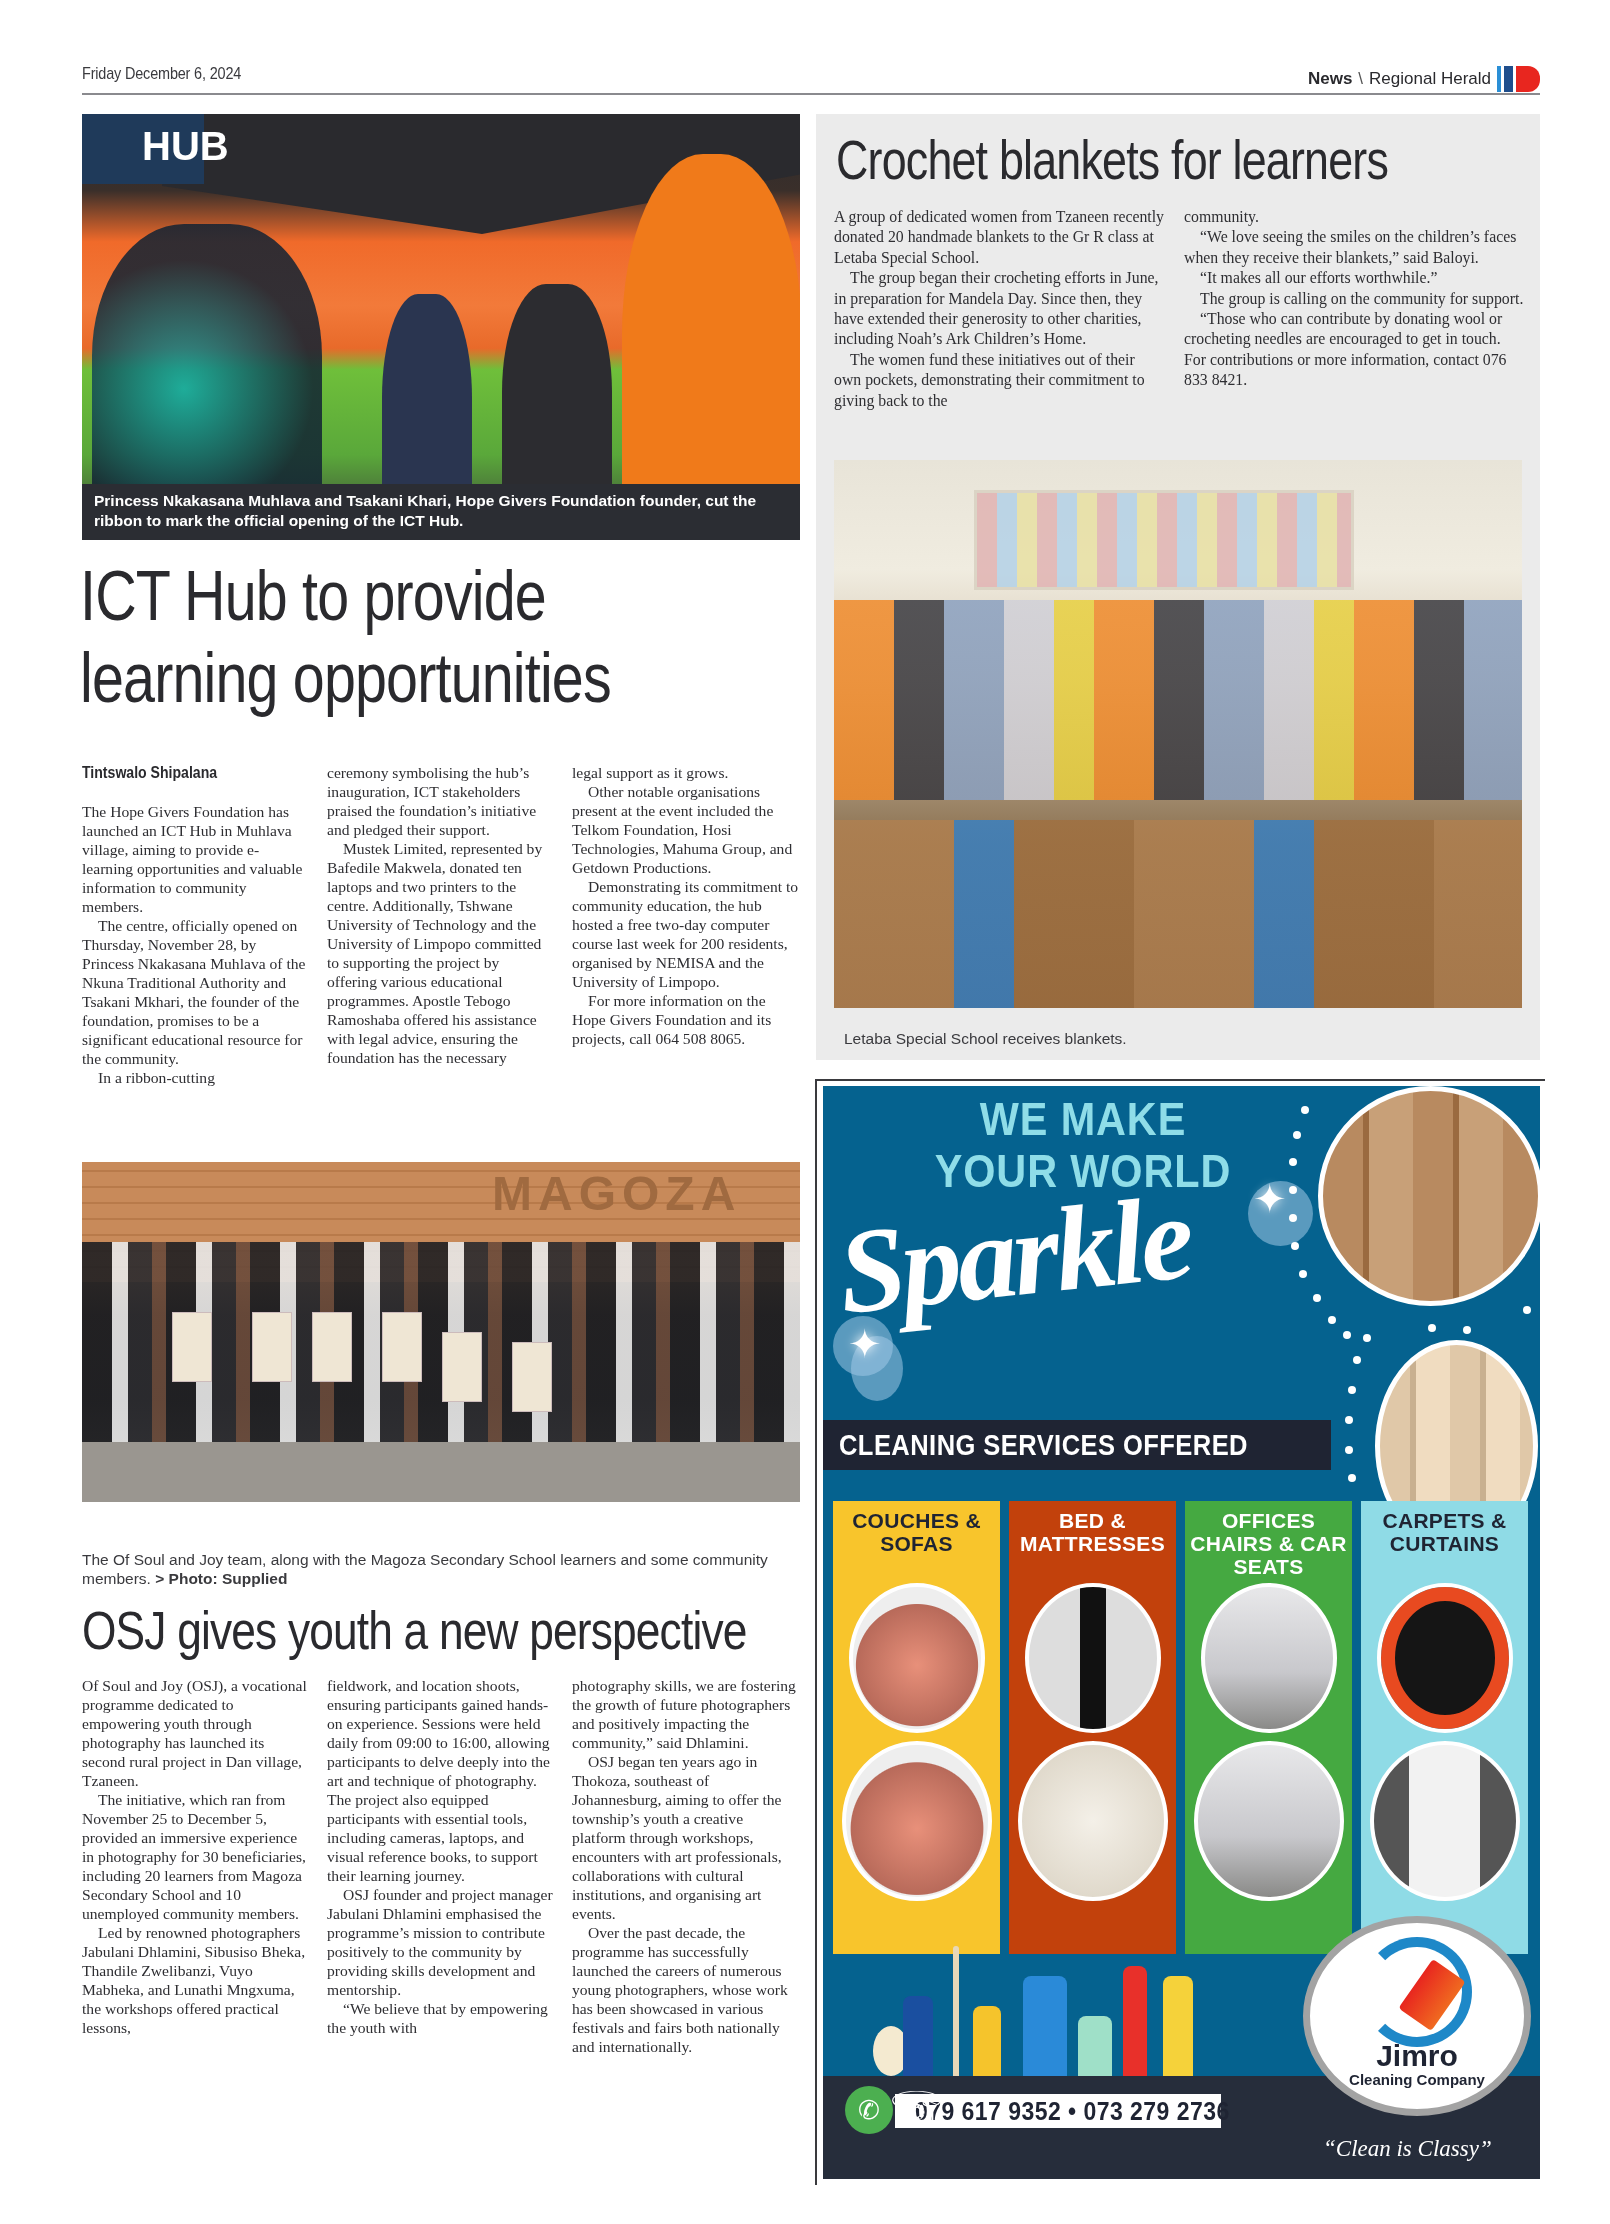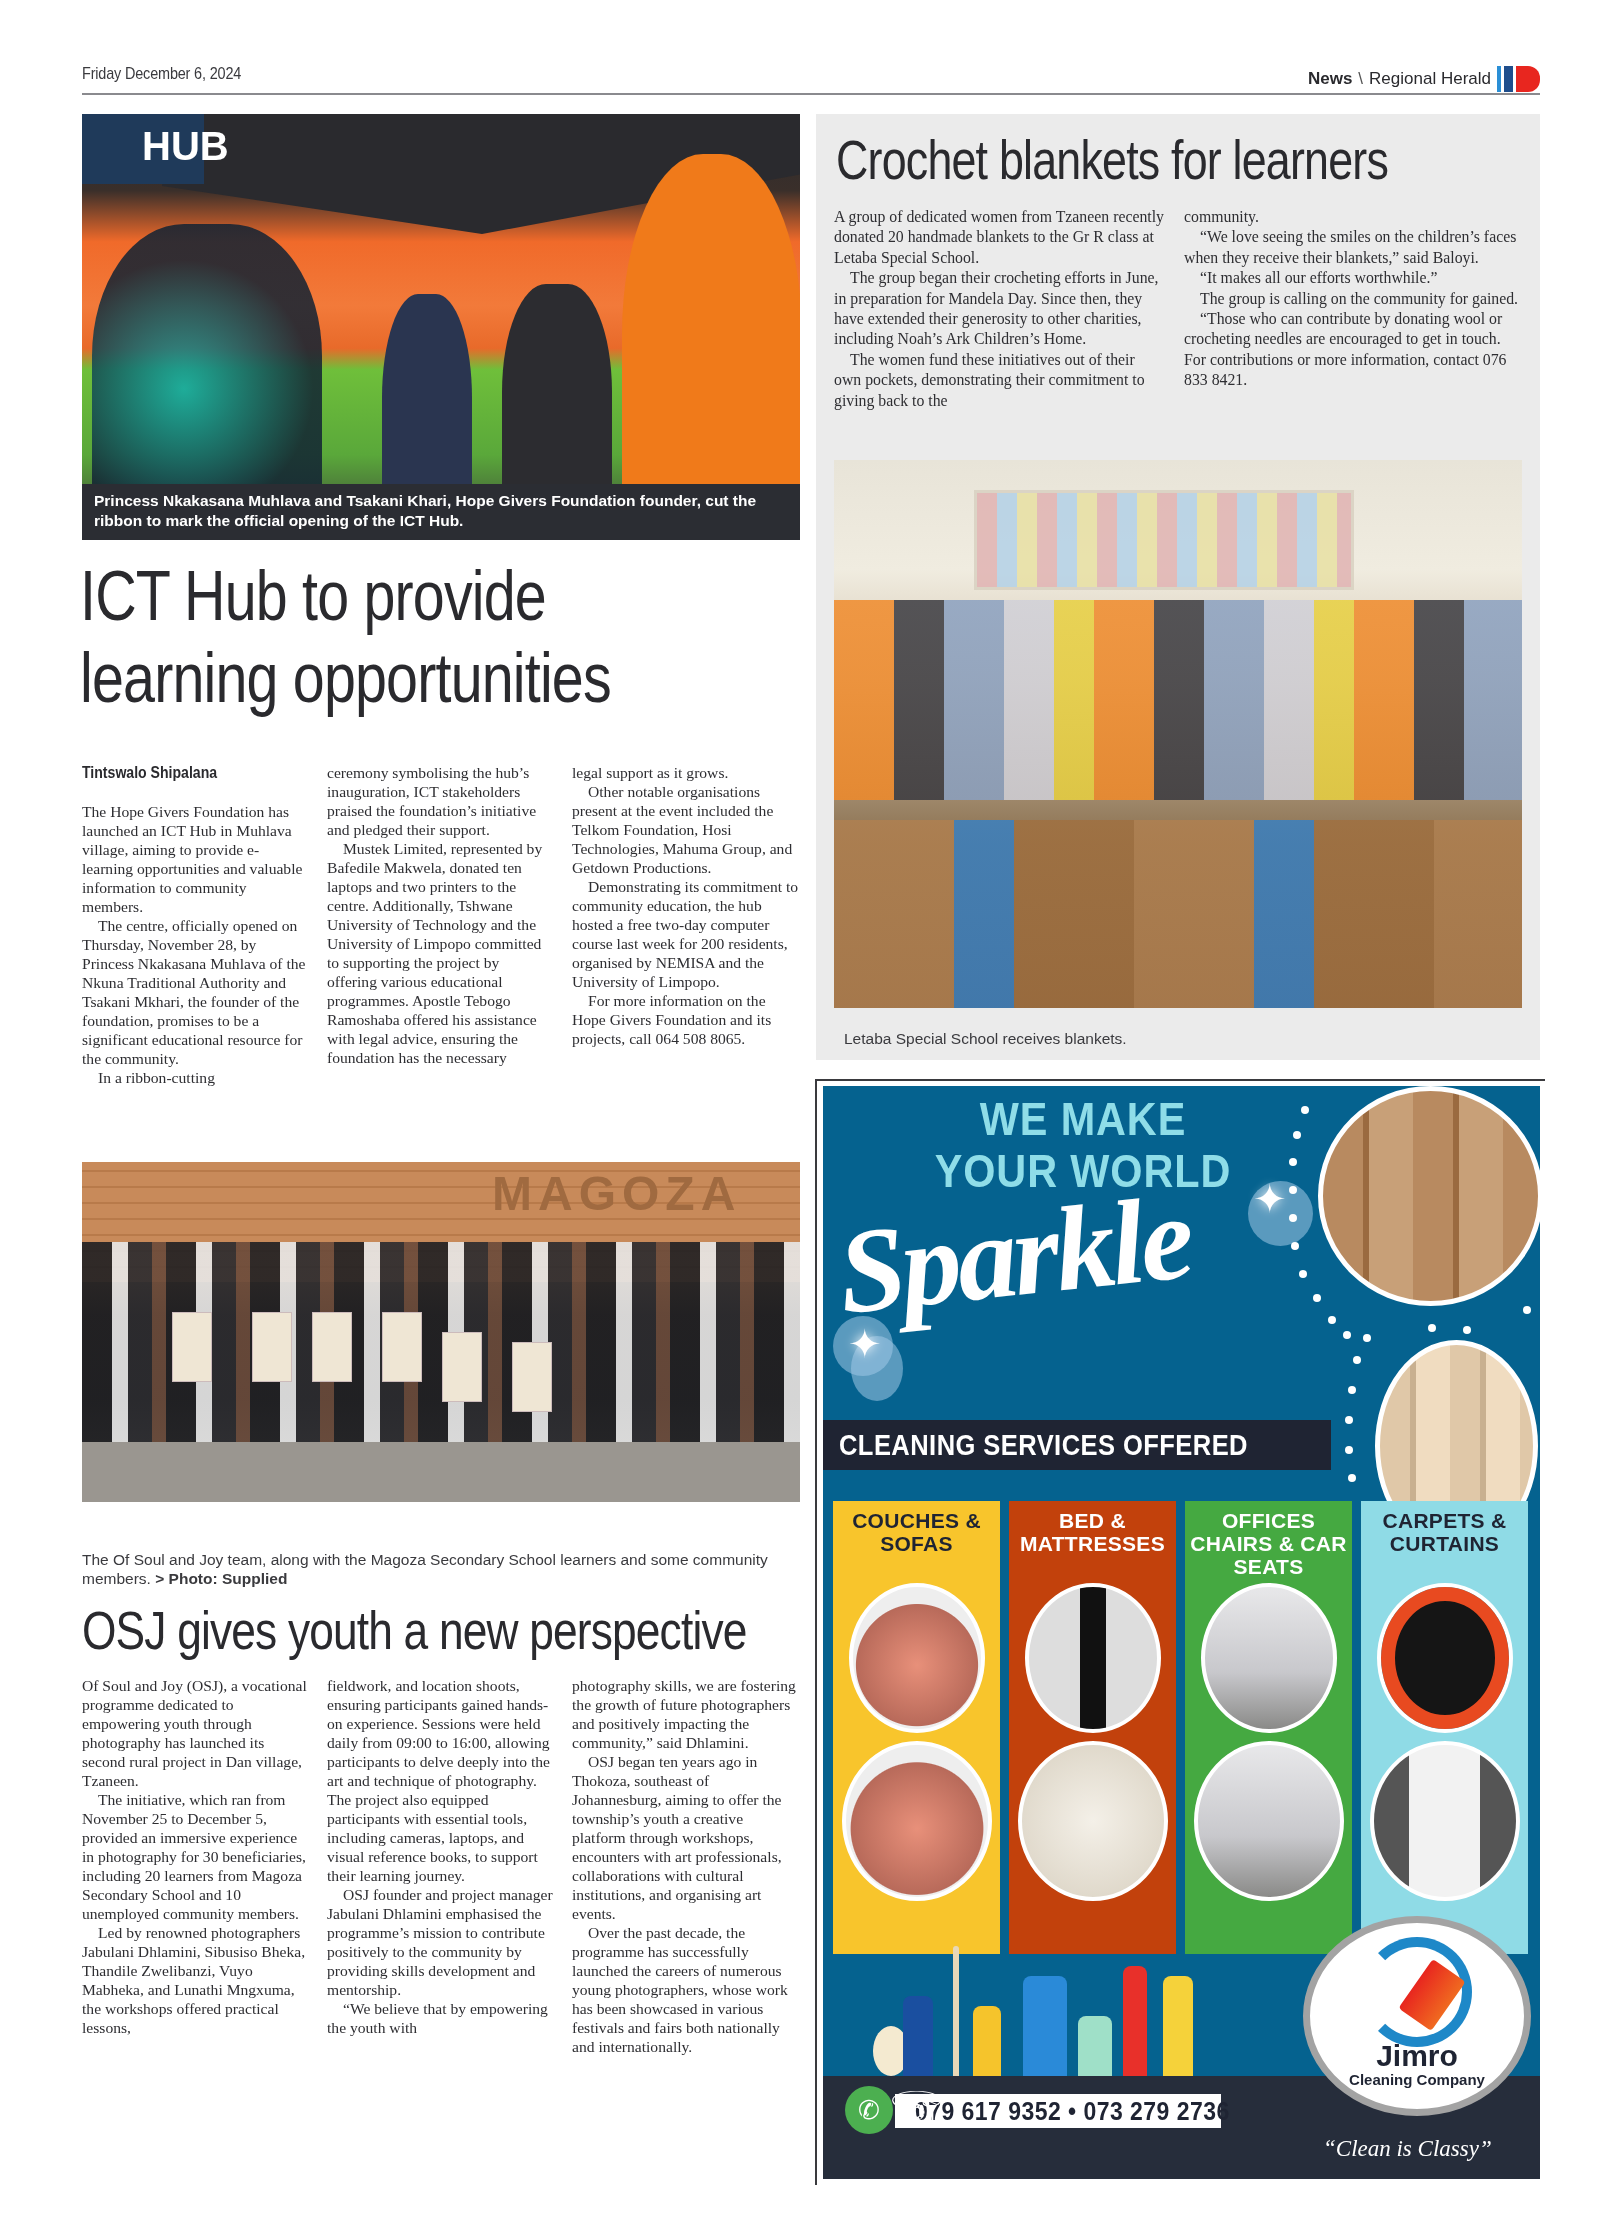--- a/index.html
+++ b/index.html
@@ -202,21 +202,21 @@
 <div class="abs headline h-crochet">Crochet blankets for learners</div>
 <div class="abs col cr-c1">
   <p>A group of dedicated women from Tzaneen recently donated 20 handmade blankets to the Gr R class at Letaba Special School.</p>
   <p>The group began their crocheting efforts in June, in preparation for Mandela Day. Since then, they have extended their generosity to other charities, including Noah’s Ark Children’s Home.</p>
   <p>The women fund these initiatives out of their own pockets, demonstrating their commitment to giving back to the</p>
 </div>
 <div class="abs col cr-c2">
   <p>community.</p>
   <p>“We love seeing the smiles on the children’s faces when they receive their blankets,” said Baloyi.</p>
   <p>“It makes all our efforts worthwhile.”</p>
-  <p>The group is calling on the community for gained.</p>
+  <p>The group is calling on the community for support.</p>
   <p>“Those who can contribute by donating wool or crocheting needles are encouraged to get in touch. For contributions or more information, contact 076 833 8421.</p>
 </div>
 <div class="abs photo photo-crochet">
   <div class="board"></div>
   <div class="people"></div>
   <div class="desks"></div>
 </div>
 <div class="abs caption-crochet">Letaba Special School receives blankets.</div>
 
 <div class="abs ad-frame"></div>

